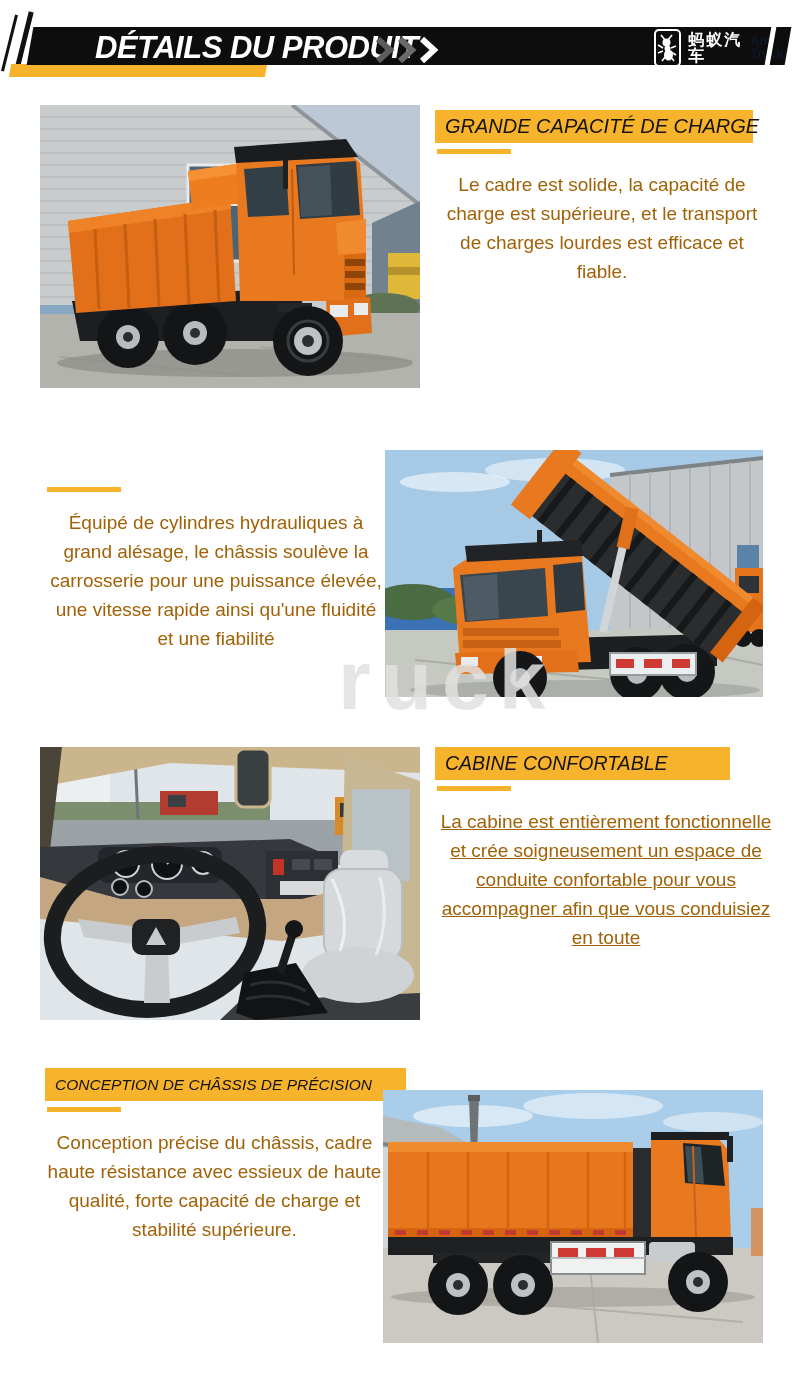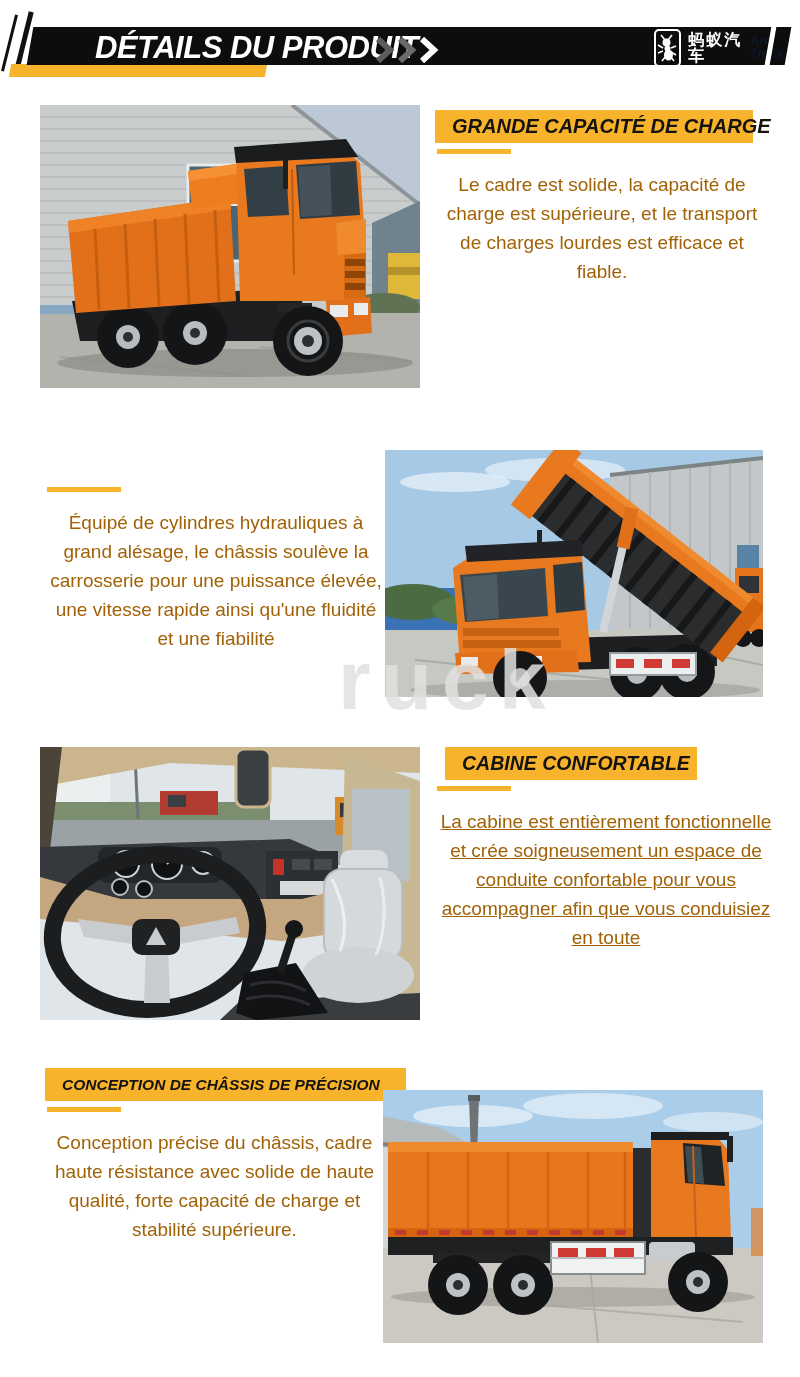--- a/index.html
+++ b/index.html
@@ -22,25 +22,25 @@
   .hdr-chevrons svg{display:block;}
   .brand{position:absolute;left:654px;top:29px;z-index:2;display:flex;align-items:center;gap:7px;}
   .ant-box{width:27px;height:34px;border:2.5px solid #fff;border-radius:5px;display:flex;
            align-items:center;justify-content:center;background:#0d0d0d;}
   .brand-txt{display:flex;flex-direction:row;line-height:1;}
   .brand-cn{color:#fff;font-size:16px;font-weight:bold;letter-spacing:2px;}
   .brand-en{color:#0f172a;font-size:12.5px;font-weight:bold;margin-top:3px;}
 
   
   .band{position:absolute;background:#F7B32B;height:33px;display:flex;align-items:center;
-        padding-left:17px;box-sizing:border-box;color:#151310;font-weight:700;font-style:italic;
+        padding-left:10px;box-sizing:border-box;color:#151310;font-weight:400;font-style:italic;
         white-space:nowrap;}
   .band.b1{left:435px;top:110px;width:318px;font-size:20px;}
   .band.b2{left:45px;top:448px;width:318px;font-size:16px;}
-  .band.b3{left:445px;top:747px;width:252px;font-size:19.5px;}
+  .band.b3{left:435px;top:747px;width:295px;font-size:19.5px;}
   .band.b4{left:45px;top:1068px;width:361px;font-size:15.5px;}
   .tul{position:absolute;height:4.5px;background:#F7B32B;width:74px;}
   .tul.u1{left:437px;top:149px;}
   .tul.u2{left:47px;top:487px;}
   .tul.u3{left:437px;top:786px;}
   .tul.u4{left:47px;top:1107px;}
   .body-p{position:absolute;margin:0;font-size:19px;line-height:29px;color:#a16207;text-align:center;}
   .body-p.p1{left:437px;top:170px;width:330px;}
   .body-p.p2{left:47px;top:508px;width:338px;}
   .body-p.p3{left:437px;top:807px;width:338px;text-decoration:underline;}
@@ -320,21 +320,21 @@
   <div class="band b3">
     <span>CABINE CONFORTABLE</span>
   </div>
   <div class="tul u3"></div>
   <p class="body-p p3">La cabine est entièrement fonctionnelle et crée soigneusement un espace de conduite confortable pour vous accompagner afin que vous conduisiez en toute</p>
 
   <div class="band b4">
     <span>CONCEPTION DE CHÂSSIS DE PRÉCISION</span>
   </div>
   <div class="tul u4"></div>
-  <p class="body-p p4">Conception précise du châssis, cadre haute résistance avec solide de haute qualité, forte capacité de charge et stabilité supérieure.</p>
+  <p class="body-p p4">Conception précise du châssis, cadre haute résistance avec essieux de haute qualité, forte capacité de charge et stabilité supérieure.</p>
   <div class="photo ph4">
     <svg viewBox="0 0 380 253" width="380" height="253">
       <rect width="380" height="253" fill="#aacde9"></rect>
       <ellipse cx="90" cy="26" rx="60" ry="11" fill="#ffffff" opacity="0.55"></ellipse>
       <ellipse cx="210" cy="16" rx="70" ry="13" fill="#ffffff" opacity="0.5"></ellipse>
       <ellipse cx="330" cy="32" rx="50" ry="10" fill="#ffffff" opacity="0.45"></ellipse>
       <polygon points="0,26 58,38 115,70 0,56" fill="#b5babb"></polygon>
       <line x1="0" y1="54" x2="115" y2="72" stroke="#7d8486" stroke-width="4"></line>
       <rect x="0" y="58" width="115" height="102" fill="#d3d6d6"></rect>
       <line x1="30" y1="64" x2="30" y2="158" stroke="#bfc2c2" stroke-width="2"></line>

